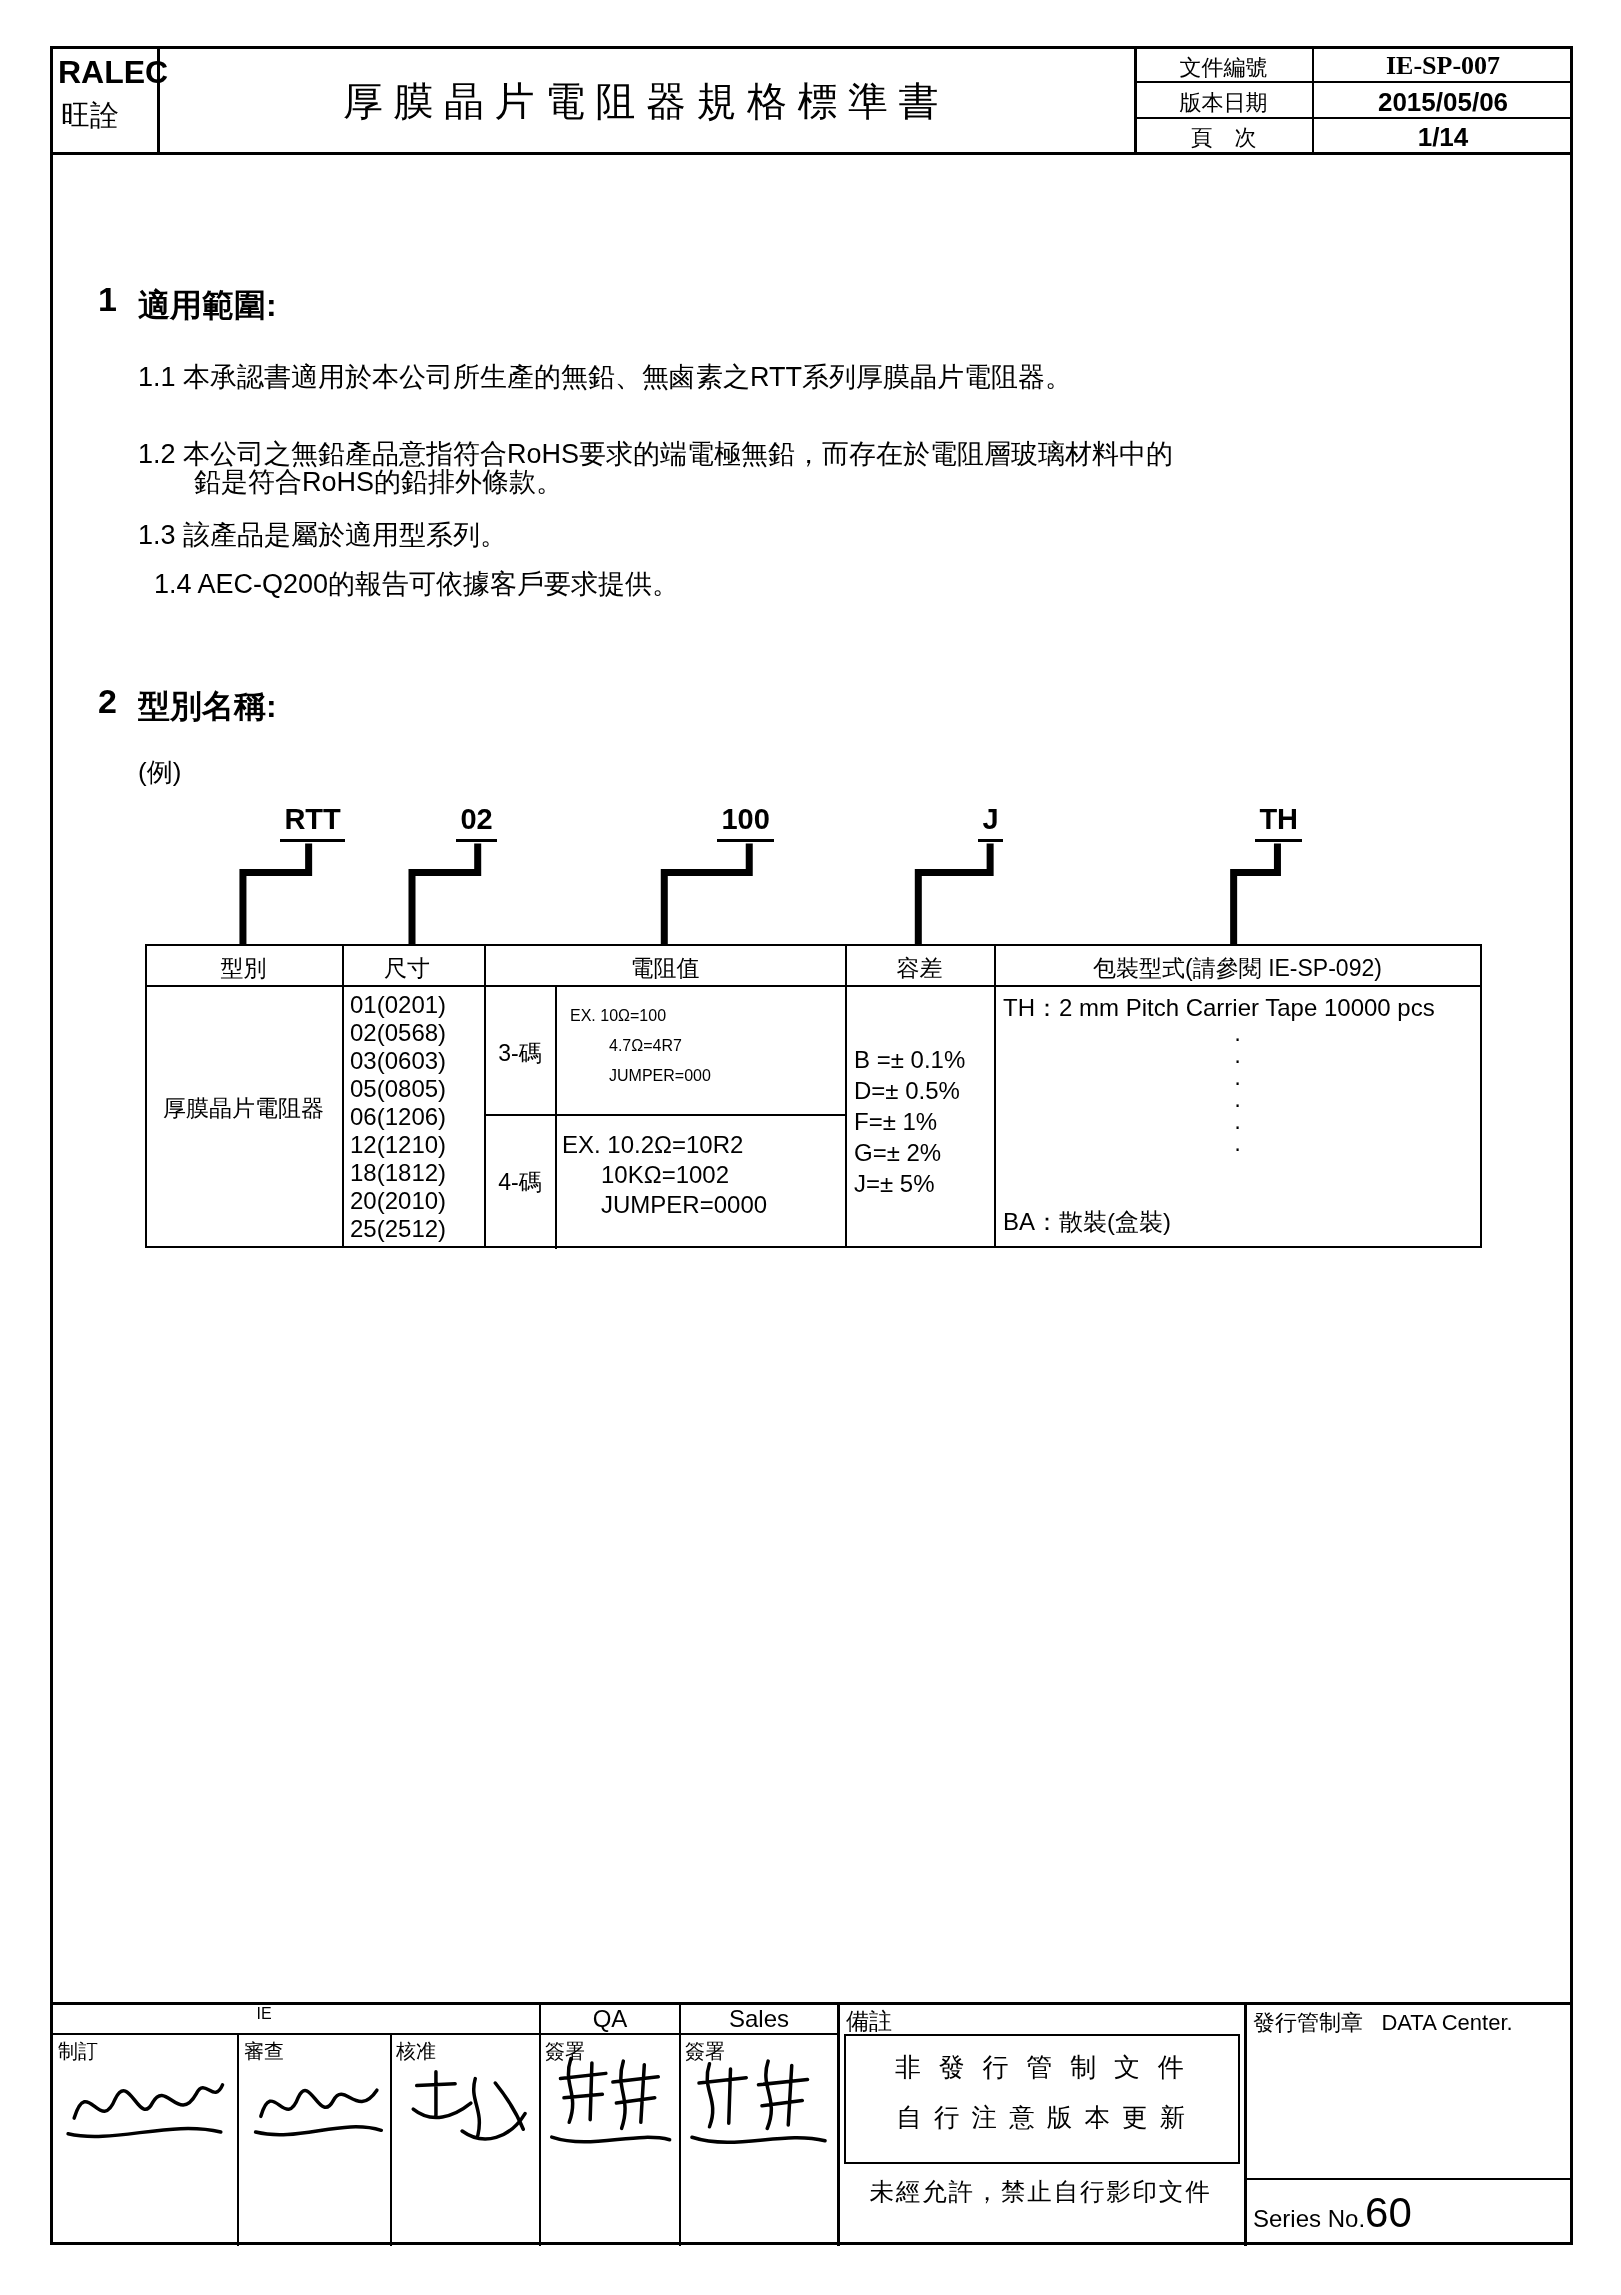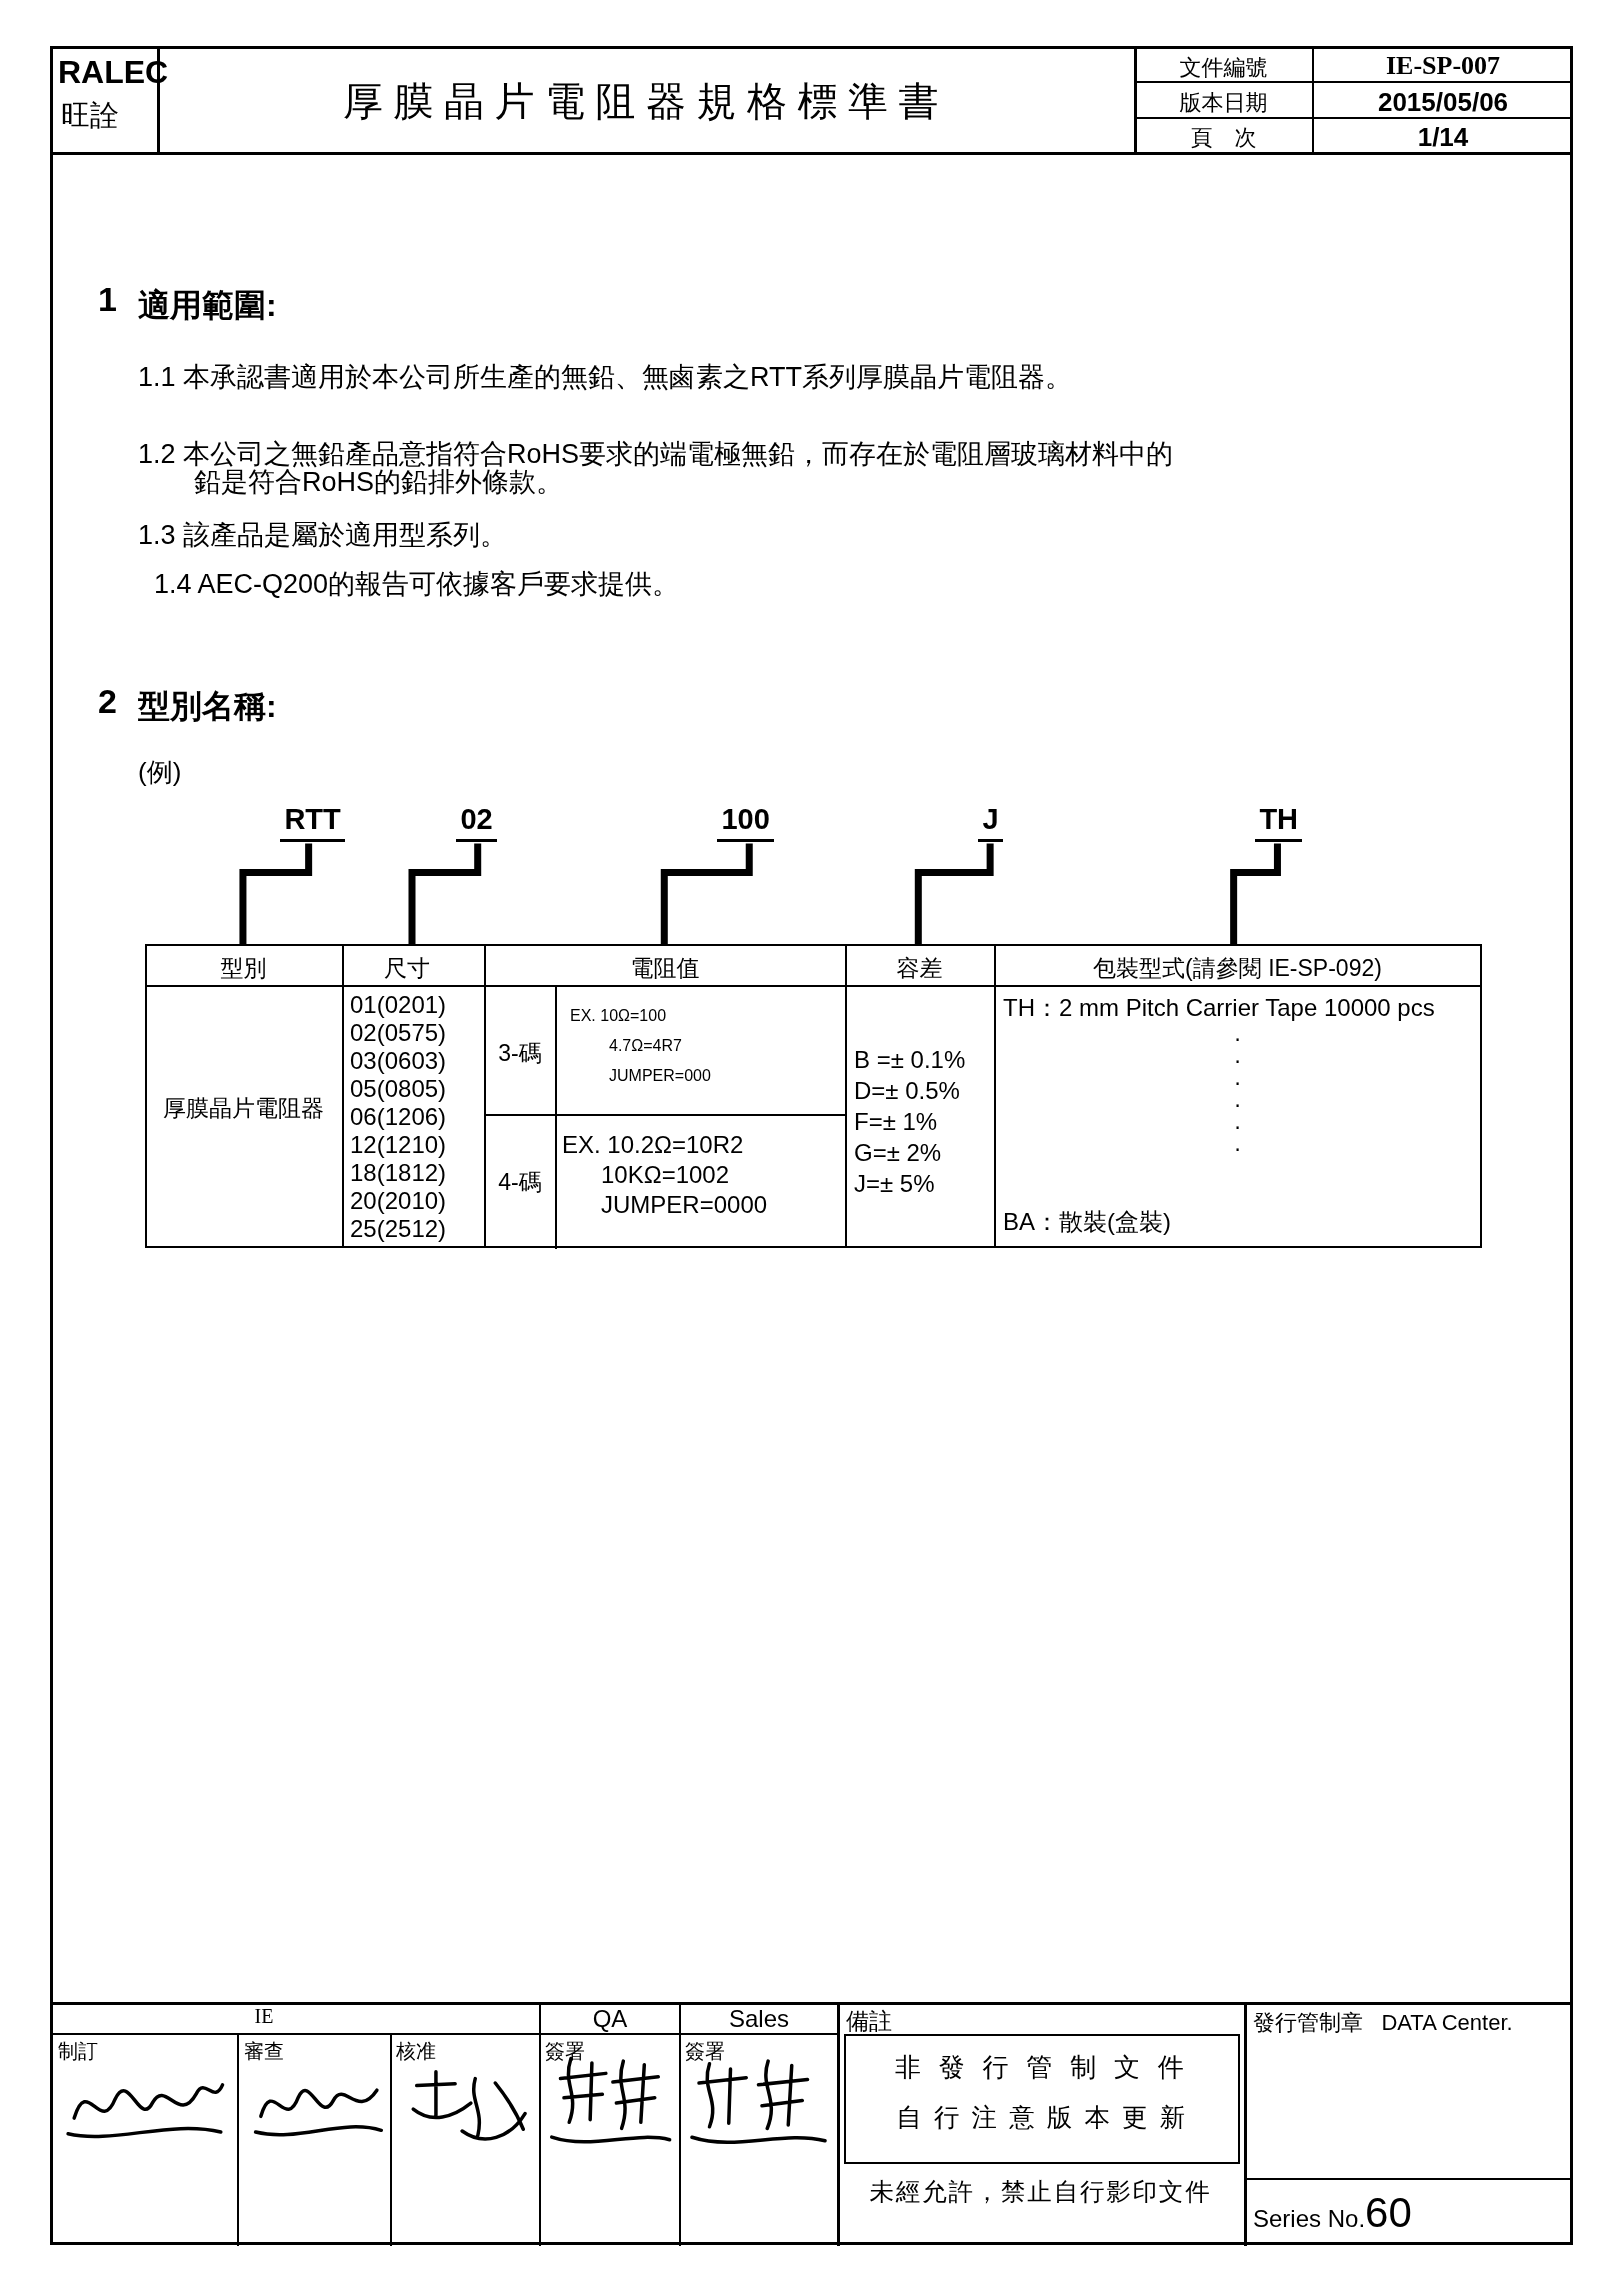--- a/index.html
+++ b/index.html
@@ -86,21 +86,21 @@
   <div class="t ctr" style="left:145px; top:953px; width:197px; font-size:23px;">型別</div>
   <div class="t ctr" style="left:342px; top:953px; width:130px; font-size:23px;">尺寸</div>
   <div class="t ctr" style="left:484px; top:953px; width:362px; font-size:23px;">電阻值</div>
   <div class="t ctr" style="left:845px; top:953px; width:149px; font-size:23px;">容差</div>
   <div class="t ctr" style="left:994px; top:953px; width:487px; font-size:23px;">包裝型式(請參閱 IE-SP-092)</div>
 
   <div class="t ctr" style="left:145px; top:1093px; width:197px; font-size:23px;">厚膜晶片電阻器</div>
 
   <div class="stack" style="left:350px; top:991px; font-size:24px; line-height:28px;">
     <div>01(0201)</div>
-    <div>02(0575)</div>
+    <div>02(0568)</div>
     <div>03(0603)</div>
     <div>05(0805)</div>
     <div>06(1206)</div>
     <div>12(1210)</div>
     <div>18(1812)</div>
     <div>20(2010)</div>
     <div>25(2512)</div>
   </div>
 
   <div class="t ctr" style="left:484px; top:1038px; width:72px; font-size:23px;">3-碼</div>
@@ -138,21 +138,21 @@
 
   <div class="ln" style="left:50px; top:2002px; width:1523px; height:2.6px;"></div>
   <div class="ln" style="left:50px; top:2033px; width:789px; height:1.8px;"></div>
   <div class="ln" style="left:539px; top:2002px; width:1.8px; height:244px;"></div>
   <div class="ln" style="left:679px; top:2002px; width:1.8px; height:244px;"></div>
   <div class="ln" style="left:837px; top:2002px; width:2.6px; height:244px;"></div>
   <div class="ln" style="left:1244px; top:2002px; width:2.6px; height:244px;"></div>
   <div class="ln" style="left:237px; top:2033px; width:1.8px; height:213px;"></div>
   <div class="ln" style="left:390px; top:2033px; width:1.8px; height:213px;"></div>
 
-  <div class="t ctr" style="left:50px; top:2005px; width:428px; font-size:20px;font-family:Liberation Serif, serif;">IE</div>
+  <div class="t ctr" style="left:50px; top:2005px; width:428px; font-size:16px;">IE</div>
   <div class="t ctr" style="left:541px; top:2005px; width:138px; font-size:24px;">QA</div>
   <div class="t ctr" style="left:681px; top:2005px; width:156px; font-size:24px;">Sales</div>
 
   <div class="t" style="left:58px; top:2038px; font-size:20px;">制訂</div>
   <div class="t" style="left:244px; top:2038px; font-size:20px;">審查</div>
   <div class="t" style="left:396px; top:2038px; font-size:20px;">核准</div>
   <div class="t" style="left:545px; top:2038px; font-size:20px;">簽署</div>
   <div class="t" style="left:685px; top:2038px; font-size:20px;">簽署</div>
 
   <svg class="sig" style="left:61px; top:2057px;" width="166" height="96" viewBox="0 0 190 110">

